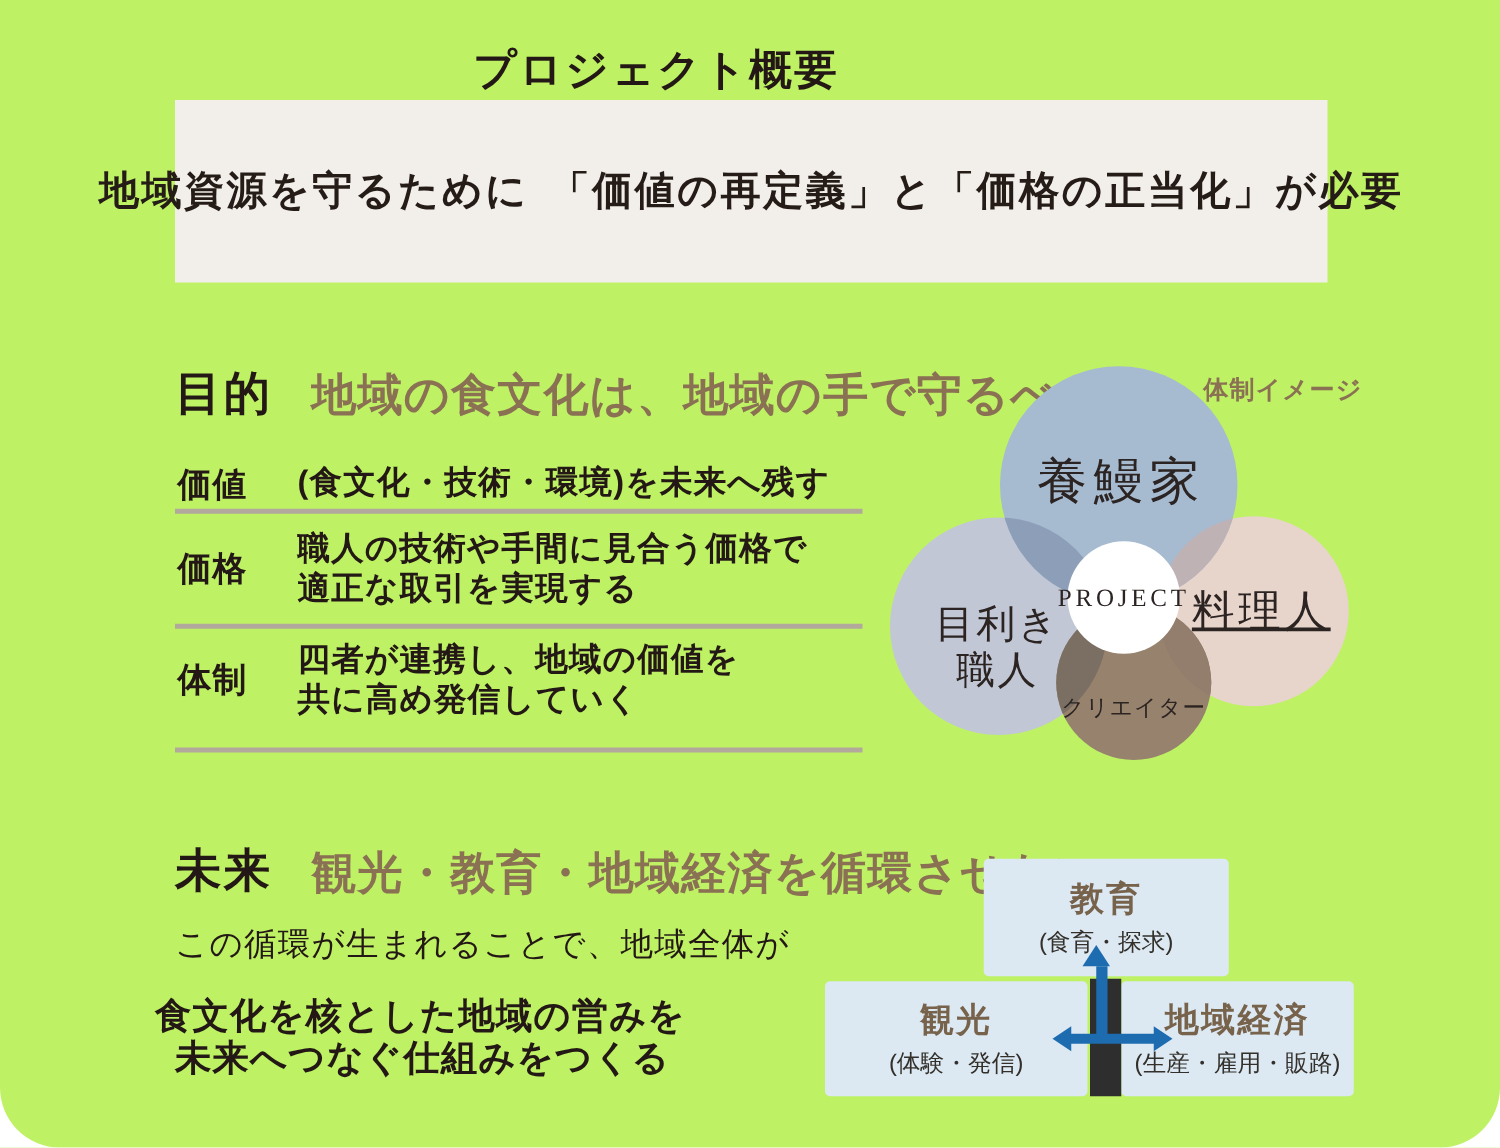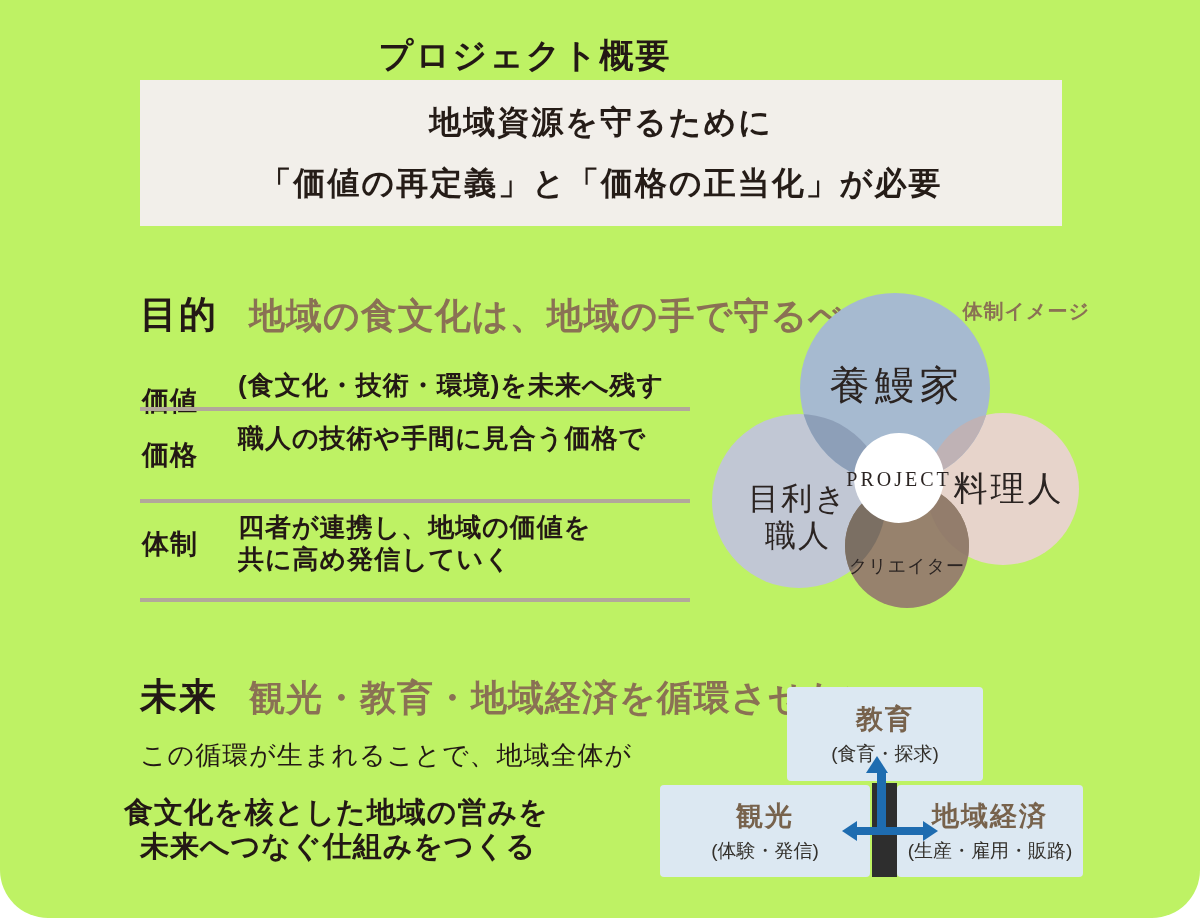--- a/index.html
+++ b/index.html
@@ -9,21 +9,21 @@
     font-family:"Liberation Sans",sans-serif;
   }
   .abs{position:absolute;}
   
   .page-title{
     top:33px;left:525px;transform:translateX(-50%);
     font-size:34px;font-weight:bold;color:#231815;letter-spacing:2px;white-space:nowrap;
   }
   .message-box{
     left:140px;top:80px;width:922px;height:146px;background:#f2efea;
-    display:flex;flex-direction:column;align-items:center;justify-content:center;gap:17px;
+    display:flex;align-items:center;justify-content:center;gap:17px;
   }
   .message-line{font-size:32px;font-weight:bold;color:#251c17;letter-spacing:2px;white-space:nowrap;}
   
   .sec-label{font-size:37px;font-weight:bold;color:#231815;letter-spacing:2px;white-space:nowrap;}
   .sec-heading{font-size:36px;font-weight:bold;color:#8a7154;letter-spacing:1px;white-space:nowrap;}
   
   .row-label{font-size:27px;font-weight:bold;color:#231815;letter-spacing:1px;white-space:nowrap;}
   .row-text{font-size:26px;font-weight:bold;color:#231815;letter-spacing:1px;line-height:32px;white-space:nowrap;}
   .divider{width:550px;height:4px;background:#b2a89b;}
   
@@ -67,27 +67,28 @@
   <div class="abs page-title">プロジェクト概要</div>
 
   <div class="abs message-box">
     <div class="message-line">地域資源を守るために</div>
     <div class="message-line">「価値の再定義」と「価格の正当化」が必要</div>
   </div>
 
   <div class="abs sec-label" style="left:140px;top:290px;">目的</div>
   <div class="abs sec-heading" style="left:249px;top:292px;">地域の食文化は、地域の手で守るべきだ</div>
 
-  <div class="abs row-label" style="left:142px;top:383px;">価値</div>
+  <div class="abs row-label" style="left:142px;top:370px;">価値</div>
   <div class="abs row-text" style="left:238px;top:369px;">(食文化・技術・環境)を未来へ残す</div>
   <div class="abs divider" style="left:140px;top:407px;"></div>
 
   <div class="abs row-label" style="left:142px;top:437px;">価格</div>
   <div class="abs" style="left:238px;top:422px;">
     <div class="row-text">職人の技術や手間に見合う価格で</div>
+    <div class="row-text">適正な取引を実現する</div>
   </div>
   <div class="abs divider" style="left:140px;top:499px;"></div>
 
   <div class="abs row-label" style="left:142px;top:526px;">体制</div>
   <div class="abs" style="left:238px;top:511px;">
     <div class="row-text">四者が連携し、地域の価値を</div>
     <div class="row-text">共に高め発信していく</div>
   </div>
   <div class="abs divider" style="left:140px;top:598px;"></div>
 
@@ -115,21 +116,21 @@
       <circle cx="207" cy="256" r="62" fill="#97826d"></circle>
       <g clip-path="url(#clipLeft)">
           <circle cx="207" cy="256" r="62" fill="#7b6f63"></circle>
         </g>
       <g clip-path="url(#clipRight)">
           <circle cx="207" cy="256" r="62" fill="#937d6c"></circle>
         </g>
       <circle cx="199" cy="188" r="45" fill="#ffffff"></circle>
     </svg>
     <div class="lbl lbl-eel" style="left:197px;top:95px;">養鰻家</div>
-    <div class="lbl lbl-chef" style="left:309px;top:199px;">料理人</div>
+    <div class="lbl lbl-chef" style="left:309px;top:199px;text-decoration:underline;">料理人</div>
     <div class="lbl lbl-craft" style="left:98px;top:228px;">
       <div>目利き</div>
       <div>職人</div>
     </div>
     <div class="lbl lbl-creator" style="left:207px;top:276px;text-align:right;">クリエイター</div>
     <div class="lbl lbl-project" style="left:199px;top:189px;">PROJECT</div>
   </div>
 
   <div class="abs sec-label" style="left:140px;top:672px;">未来</div>
   <div class="abs sec-heading" style="left:249px;top:674px;">観光・教育・地域経済を循環させたい</div>

